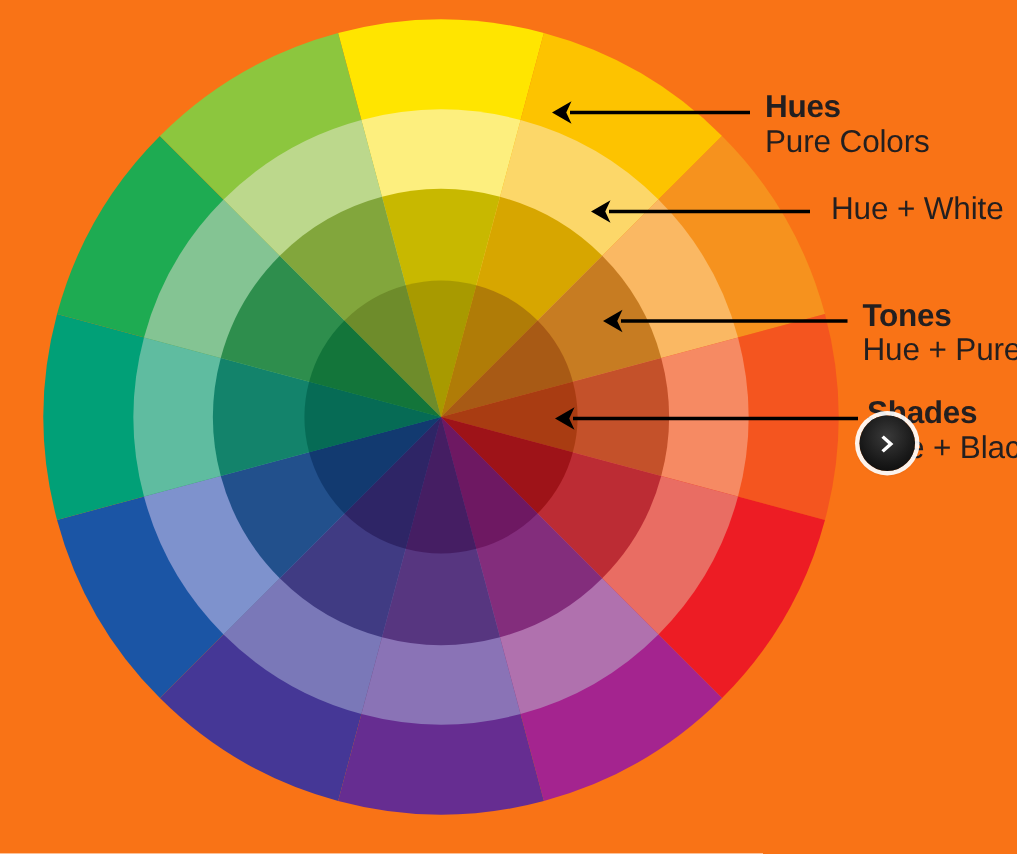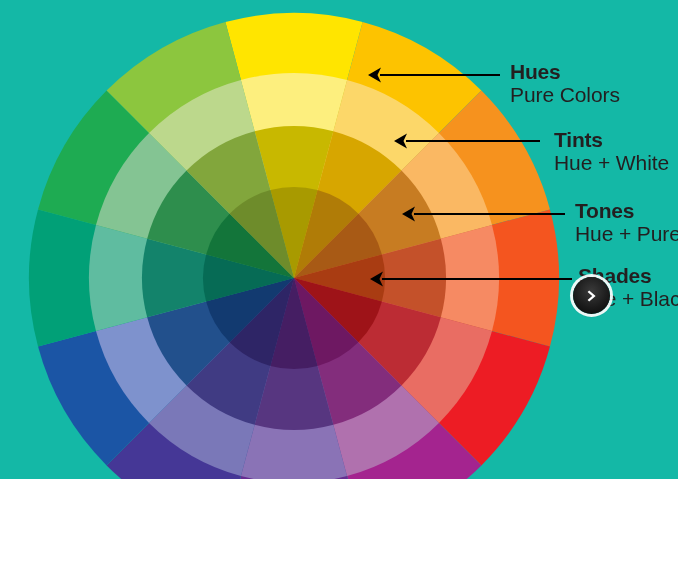--- a/index.html
+++ b/index.html
@@ -3,22 +3,22 @@
 <meta charset="utf-8">
 <style>
   html, body {
     margin: 0;
     padding: 0;
     background: #ffffff;
   }
   #page {
     position: relative;
     width: 678px;
-    height: 479px;
-    background: #14b8a6;
+    height: 569px;
+    background: #f97316;
     overflow: hidden;
     font-family: "Liberation Sans", sans-serif;
   }
   #wheel-svg {
     position: absolute;
     left: 0;
     top: 0;
     width: 678px;
     height: 569px;
   }
@@ -131,21 +131,20 @@
         <path d="M 370 279 L 383 271.5 L 379.5 279 L 383 286.5 Z" fill="#000000"></path>
       </g>
   </svg>
 
   <div class="callout callout-right" id="callout-hues" style="left: 510px; top: 60px;">
     <div class="callout-title">Hues</div>
     <div class="callout-sub">Pure Colors</div>
   </div>
 
   <div class="callout callout-right" id="callout-tints" style="left: 554px; top: 128px;">
-    <div class="callout-title">Tints</div>
     <div class="callout-sub">Hue + White</div>
   </div>
 
   <div class="callout callout-right" id="callout-tones" style="left: 575px; top: 199px;">
     <div class="callout-title">Tones</div>
     <div class="callout-sub">Hue + Pure</div>
   </div>
 
   <div class="callout callout-right" id="callout-shades" style="left: 578px; top: 264px;">
     <div class="callout-title">Shades</div>

